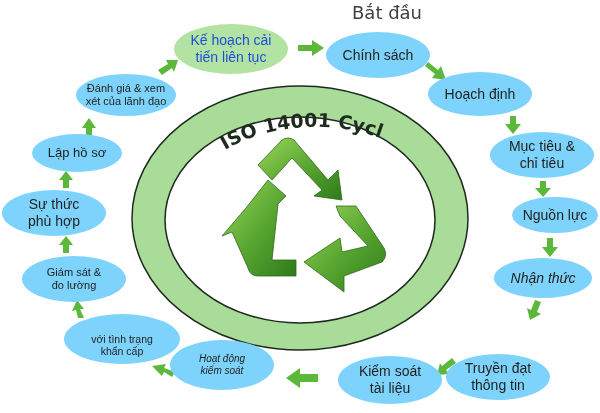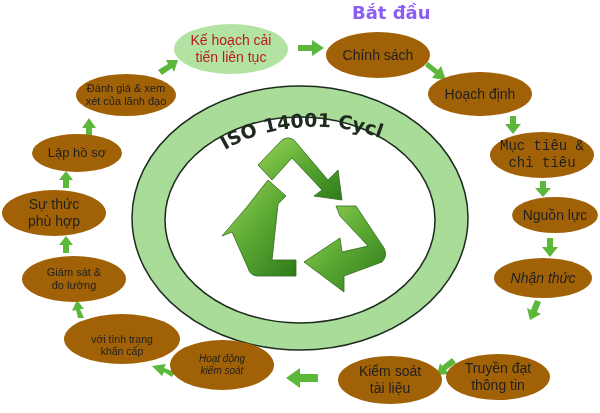--- a/index.html
+++ b/index.html
@@ -4,37 +4,37 @@
 <style>
   html, body { margin: 0; padding: 0; }
   body {
     width: 600px; height: 413px; position: relative; overflow: hidden;
     background: #ffffff;
     font-family: "DejaVu Sans", "Liberation Sans", sans-serif;
   }
   .title {
     position: absolute; left: 352px; top: 2px;
     font-family: "DejaVu Sans", sans-serif;
-    font-weight: bold; font-size: 18px; color: #8b5cf6;
+    font-weight: normal; font-size: 18px; color: #404040;
   }
   .node {
     position: absolute;
     border-radius: 50%;
-    background: #a16207;
+    background: #7dd3fc;
     display: flex; align-items: center; justify-content: center;
     text-align: center;
     color: #1f1f1f;
     font-family: "Liberation Sans", sans-serif;
     line-height: 1.2;
     box-sizing: border-box;
     padding: 2px 6px;
   }
   .node.start {
     background: #b3e3a3;
-    color: #b91c1c;
+    color: #1d4ed8;
   }
   .ring-svg { position: absolute; left: 0; top: 0; }
 </style>
 </head>
 <body>
 
 <div class="title">Bắt đầu</div>
 
 <svg class="ring-svg" width="600" height="413" viewBox="0 0 600 413">
   <defs>
@@ -91,21 +91,21 @@
     <path d="M 158 70 L 162 75 L 172 68 L 174 72 L 178 60 L 166 60 L 168 64 Z"></path>
   </g>
 </svg>
 
 <div class="node" style="left:326px;top:32px;width:104px;height:46px;font-size:14px;">
   <div><span>Chính sách</span><br></div>
 </div>
 <div class="node" style="left:428px;top:72px;width:104px;height:44px;font-size:14px;">
   <span>Hoạch định</span>
 </div>
-<div class="node" style="left:490px;top:132px;width:104px;height:46px;font-size:14px;font-family:Liberation Mono, monospace;">
+<div class="node" style="left:490px;top:132px;width:104px;height:46px;font-size:14px;">
   <div><span>Mục tiêu &amp;</span><br><span>chỉ tiêu</span></div>
 </div>
 <div class="node" style="left:512px;top:197px;width:86px;height:36px;font-size:14px;">
   <span>Nguồn lực</span>
 </div>
 <div class="node" style="left:494px;top:258px;width:98px;height:40px;font-size:14px;font-style:italic;">
   <span>Nhận thức</span>
 </div>
 <div class="node" style="left:446px;top:314px;width:104px;height:46px;font-size:14px;margin-top:40px;">
   <div><span>Truyền đạt</span><br><span>thông tin</span></div>

